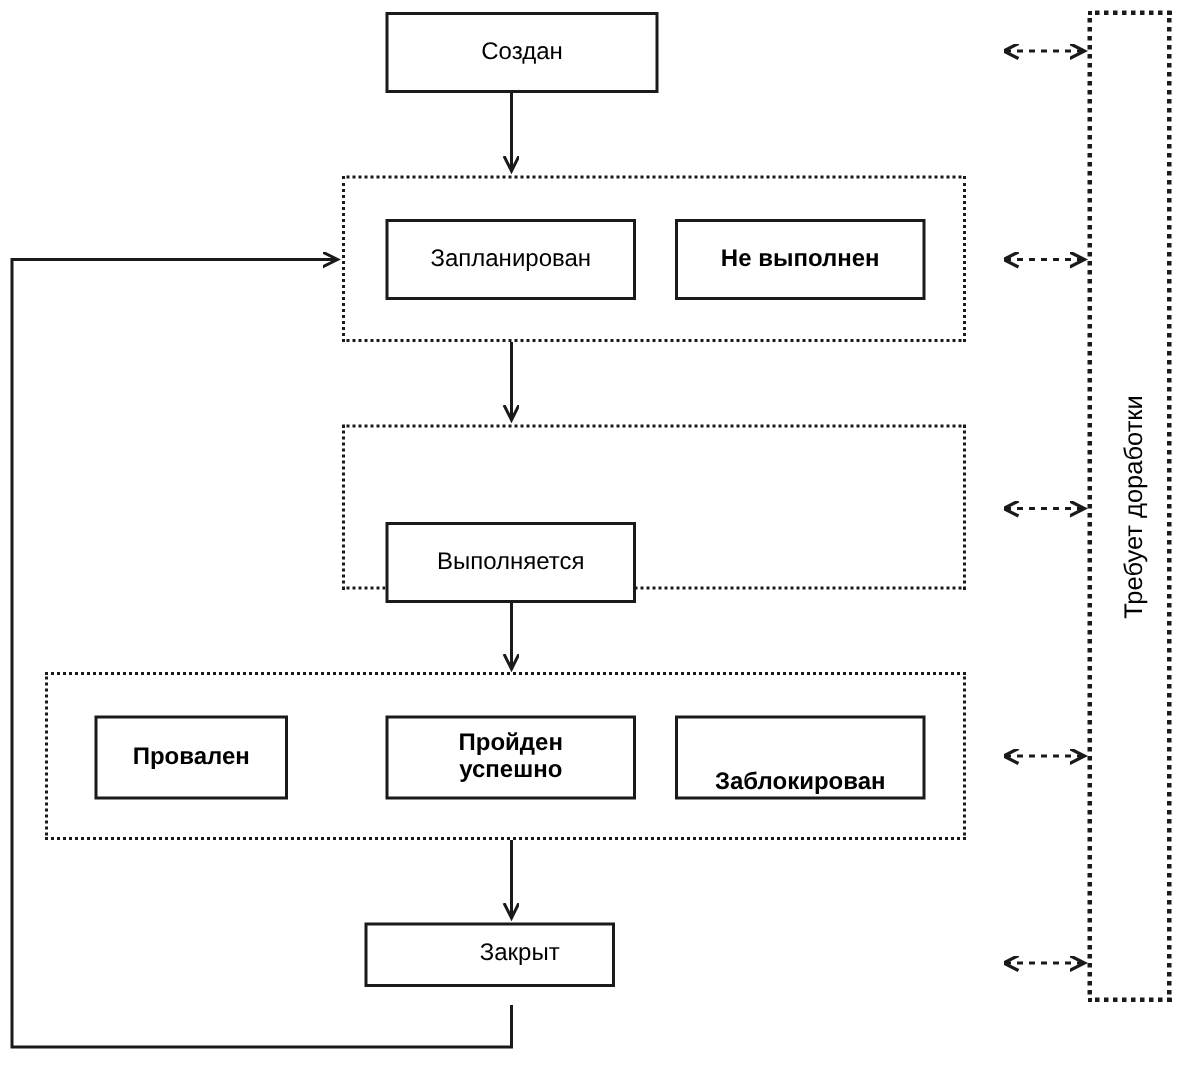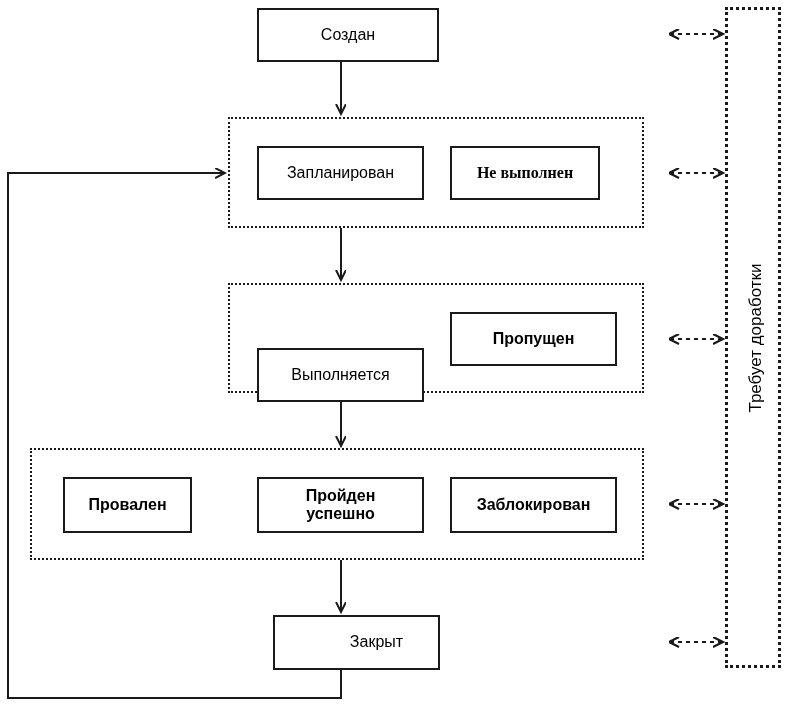--- a/index.html
+++ b/index.html
@@ -101,48 +101,45 @@
   <div class="group" style="left:30px; top:448px; width:614px; height:112px;"></div>
 
   <div class="node" style="left:257px; top:8px; width:182px; height:54px;">
     <span>Создан</span>
   </div>
 
   <div class="node" style="left:257px; top:146px; width:167px; height:54px;">
     <span>Запланирован</span>
   </div>
 
-  <div class="node bold" style="left:450px; top:146px; width:150px; height:54px;font-family:Liberation Serif, serif;">
+  <div class="node bold" style="left:450px; top:146px; width:167px; height:54px;">
     <span>Не выполнен</span>
   </div>
 
   <div class="node" style="left:257px; top:312px; width:167px; height:54px;margin-top:36px;">
     <span>Выполняется</span>
   </div>
 
-  <div class="node bold" style="left:450px; top:312px; width:167px; height:54px;">
-    <span>Пропущен</span>
-  </div>
 
   <div class="node bold" style="left:63px; top:477px; width:129px; height:56px;">
     <span>Провален</span>
   </div>
 
   <div class="node bold" style="left:257px; top:477px; width:167px; height:56px;">
     <span>
       <span>Пройден</span><br>
       <span>успешно</span>
     </span>
   </div>
 
-  <div class="node bold" style="left:450px; top:477px; width:167px; height:56px;">
+  <div class="node bold" style="left:450px; top:477px; width:167px; height:56px;align-items:flex-end;">
     <span>Заблокирован</span>
   </div>
 
-  <div class="node" style="left:273px; top:615px; width:167px; height:55px;padding-left:40px;">
+  <div class="node" style="left:243px; top:615px; width:167px; height:43px;padding-left:40px;">
     <span>Закрыт</span>
   </div>
 
   <div class="panel" style="left:725px; top:7px; width:56px; height:661px;">
     <div class="panel-label" style="left:-72px; top:318px; width:200px;">Требует доработки</div>
   </div>
 
 </div>
 
 </body></html>

